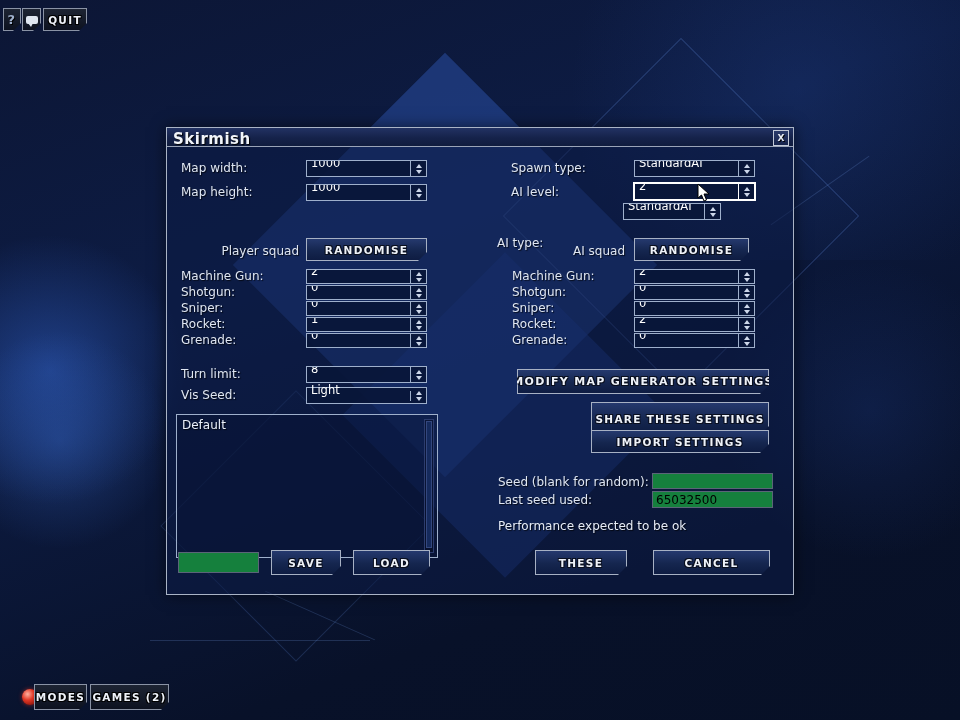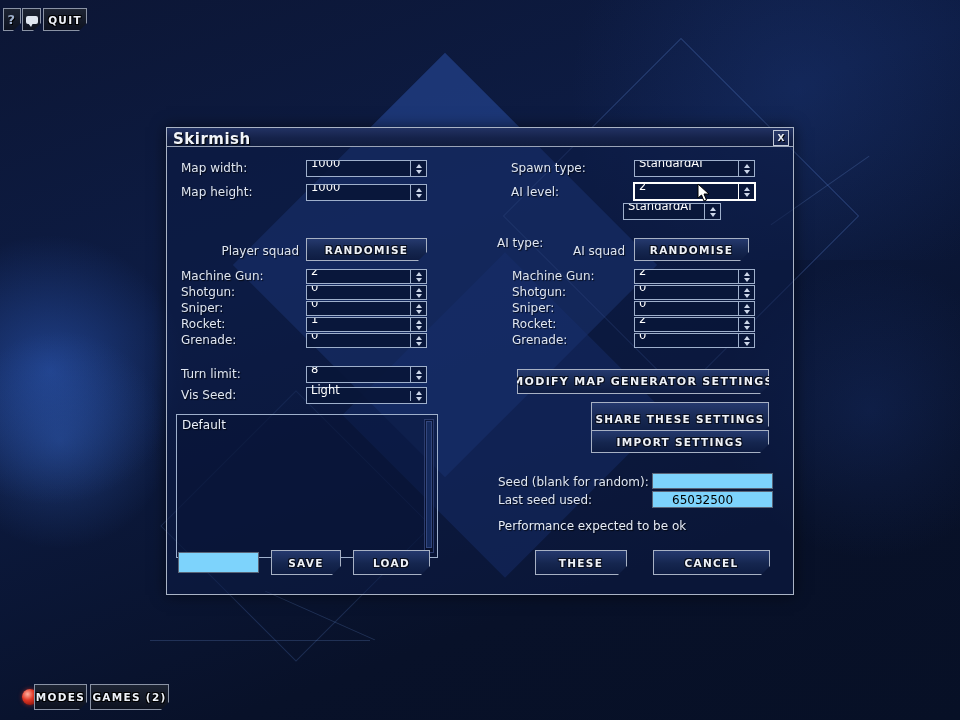--- a/index.html
+++ b/index.html
@@ -66,22 +66,22 @@
   }
   .kbtn{
     position:absolute;display:flex;align-items:center;justify-content:center;
     background:linear-gradient(180deg,#1d2433 0%,#0d1220 100%);
     border:1px solid #8a93a5;box-sizing:border-box;cursor:pointer;
     color:#eef2f9;font-weight:bold;font-size:10.5px;letter-spacing:1.3px;white-space:nowrap;
     text-shadow:1px 1px 0 #000,-1px -1px 0 #000,1px -1px 0 #000,-1px 1px 0 #000;
     clip-path:polygon(0 0,100% 0,100% calc(100% - 8px),calc(100% - 8px) 100%,0 100%);
   }
   .whiteinput{
-    position:absolute;background:#7dd3fc;border:1px solid #5a6578;box-sizing:border-box;
-    font-size:12px;color:#000;padding:0 19px;font-family:"DejaVu Sans","Liberation Sans",sans-serif;
+    position:absolute;background:#15803d;border:1px solid #5a6578;box-sizing:border-box;
+    font-size:12px;color:#000;padding:0 3px;font-family:"DejaVu Sans","Liberation Sans",sans-serif;
   }
   .listbox{
     position:absolute;border:1px solid #9fb0cc;background:rgba(7,18,50,0.45);box-sizing:border-box;
   }
   .listitem{position:absolute;left:5px;top:3px;font-size:12px;color:#eaf0fa;text-shadow:1px 1px 1px rgba(0,0,0,0.7);}
   .vscroll{
     position:absolute;right:3px;top:4px;bottom:4px;width:10px;
     background:rgba(5,12,34,0.5);border:1px solid #2c3c6e;box-sizing:border-box;
   }
   .vthumb{position:absolute;left:1px;right:1px;top:1px;height:96%;background:#152a5c;border:1px solid #34477e;box-sizing:border-box;}

